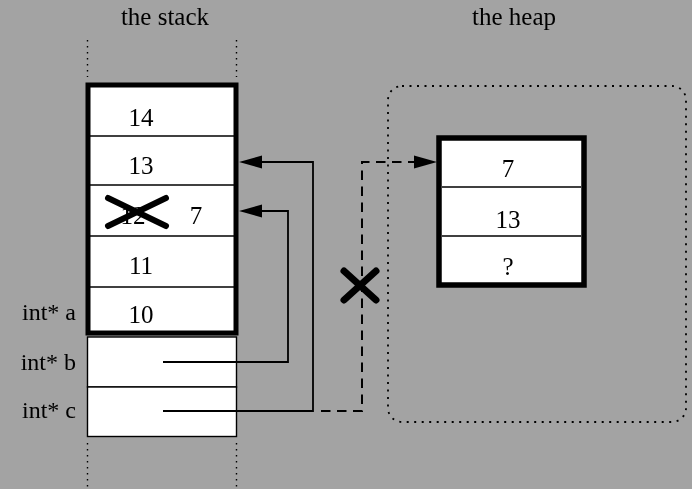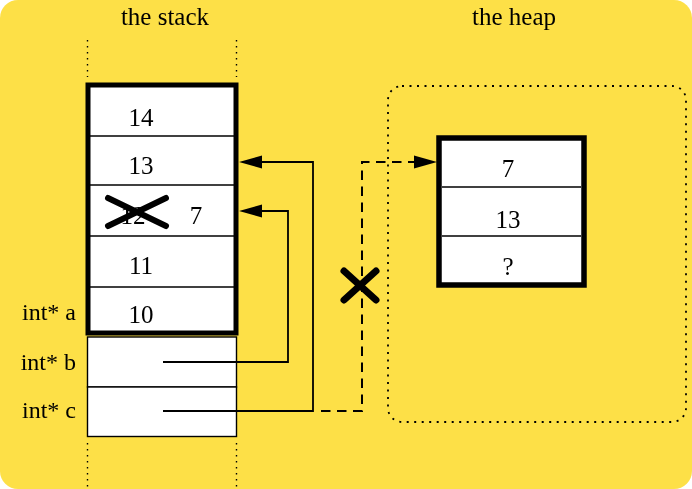--- a/index.html
+++ b/index.html
@@ -1,23 +1,22 @@
 <!DOCTYPE html>
 <html><head>
 <meta charset="utf-8">
 <style>
   html, body { margin: 0; padding: 0; background: #ffffff; }
   .canvas {
     position: relative;
     width: 692px;
     height: 489px;
-    background: #fde047;
+    background: #a3a3a3;
     overflow: hidden;
     font-family: "Liberation Serif", "DejaVu Serif", serif;
-    border-radius: 18px;
   }
   svg { position: absolute; top: 0; left: 0; }
   text {
     font-family: "Liberation Serif", "DejaVu Serif", serif;
     fill: #000000;
   }
   .title { font-size: 25px; }
   .cellval { font-size: 25px; }
   .varlabel { font-size: 24px; }
 </style>

